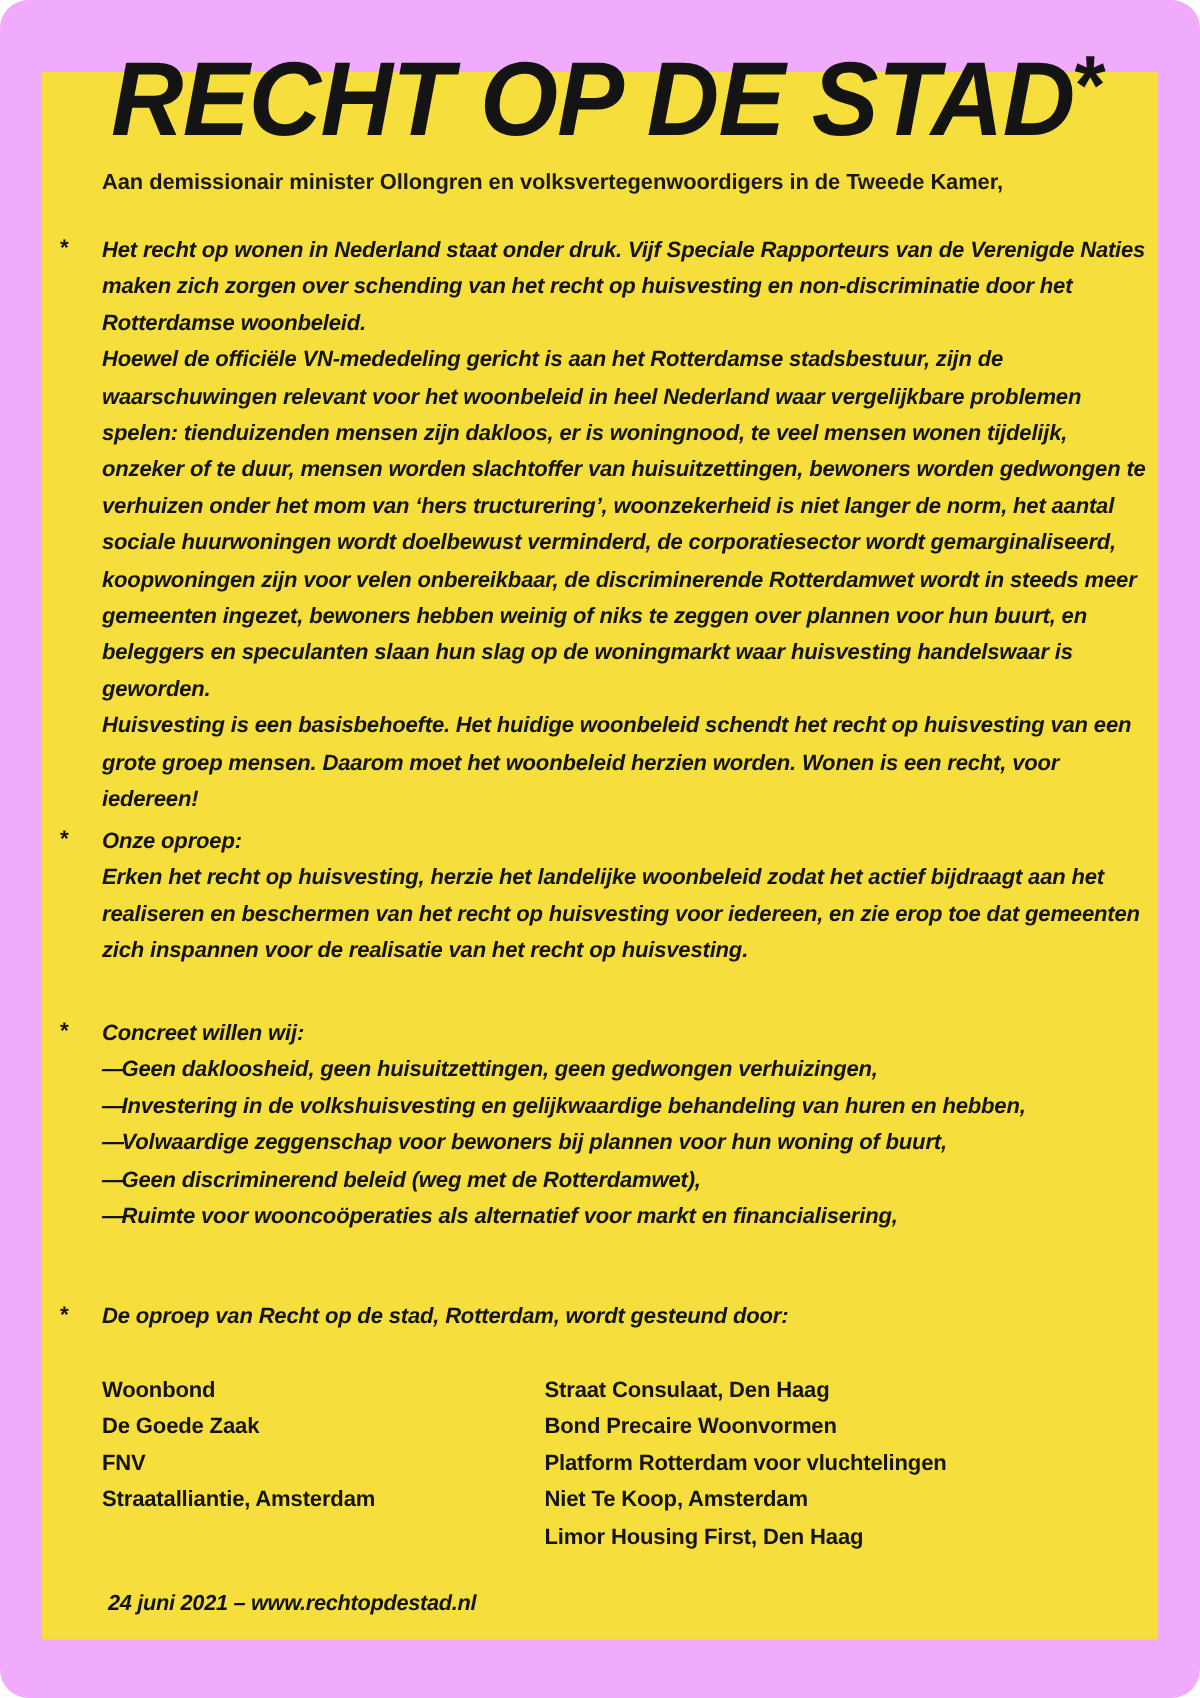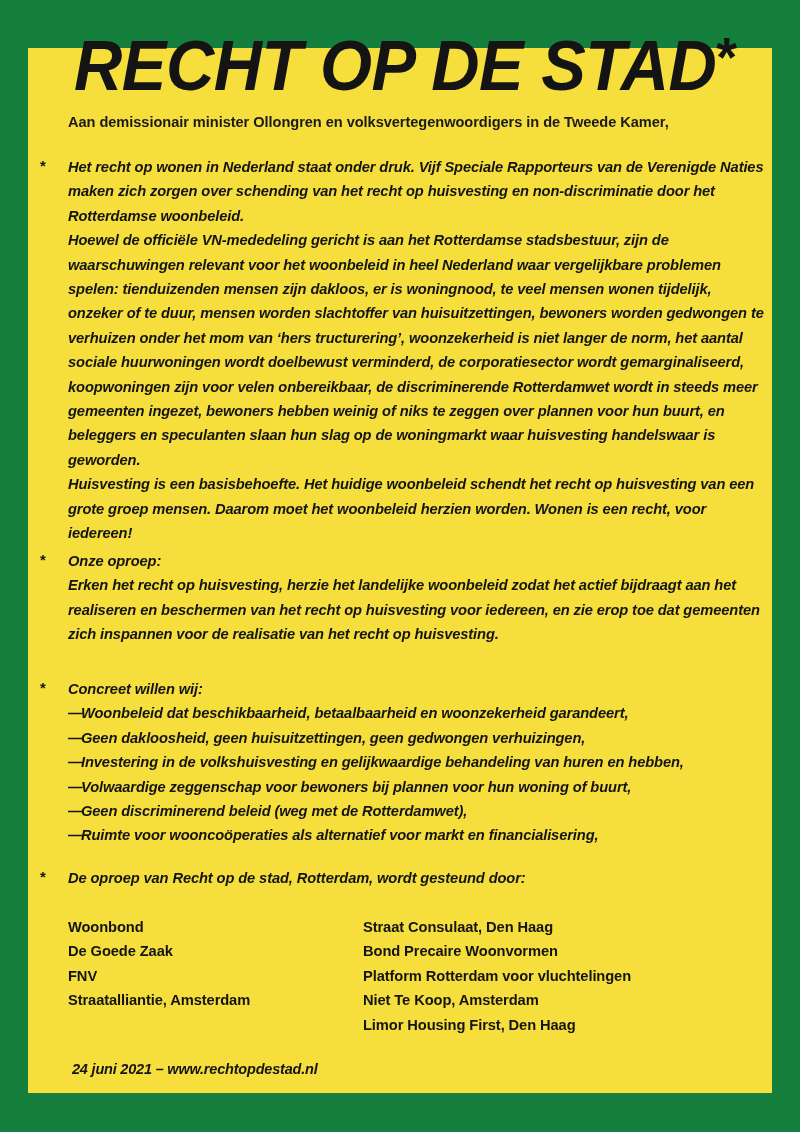--- a/index.html
+++ b/index.html
@@ -13,21 +13,22 @@
     height: 1132px;
     font-family: "Liberation Sans", "DejaVu Sans", sans-serif;
     color: #1a1a1a;
     overflow: hidden;
   }
 
   .poster {
     position: relative;
     width: 800px;
     height: 1132px;
-    background: #15803d;
+    background: #f0abfc;
+    border-radius: 19px;
   }
 
   
   .yellow-panel {
     position: absolute;
     left: 28px;
     top: 48px;
     width: 744px;
     height: 1045px;
     background: #F6DF3C;
@@ -201,21 +202,20 @@
         <p>Onze oproep:</p>
         <p>Erken het recht op huisvesting, herzie het landelijke woonbeleid zodat het actief bijdraagt aan het realiseren en beschermen van het recht op huisvesting voor iedereen, en zie erop toe dat gemeenten zich inspannen voor de realisatie van het recht op huisvesting.</p>
       </div>
     </div>
 
     <div class="block blk-3">
       <span class="block-star">*</span>
       <div class="block-body">
         <p>Concreet willen wij:</p>
         <ul class="demand-list">
-          <li><span class="dash">—</span><span>Woonbeleid dat beschikbaarheid, betaalbaarheid en woonzekerheid garandeert,</span></li>
           <li><span class="dash">—</span><span>Geen dakloosheid, geen huisuitzettingen, geen gedwongen verhuizingen,</span></li>
           <li><span class="dash">—</span><span>Investering in de volkshuisvesting en gelijkwaardige behandeling van huren en hebben,</span></li>
           <li><span class="dash">—</span><span>Volwaardige zeggenschap voor bewoners bij plannen voor hun woning of buurt,</span></li>
           <li><span class="dash">—</span><span>Geen discriminerend beleid (weg met de Rotterdamwet),</span></li>
           <li><span class="dash">—</span><span>Ruimte voor wooncoöperaties als alternatief voor markt en financialisering,</span></li>
         </ul>
       </div>
     </div>
 
     <div class="block blk-4">

